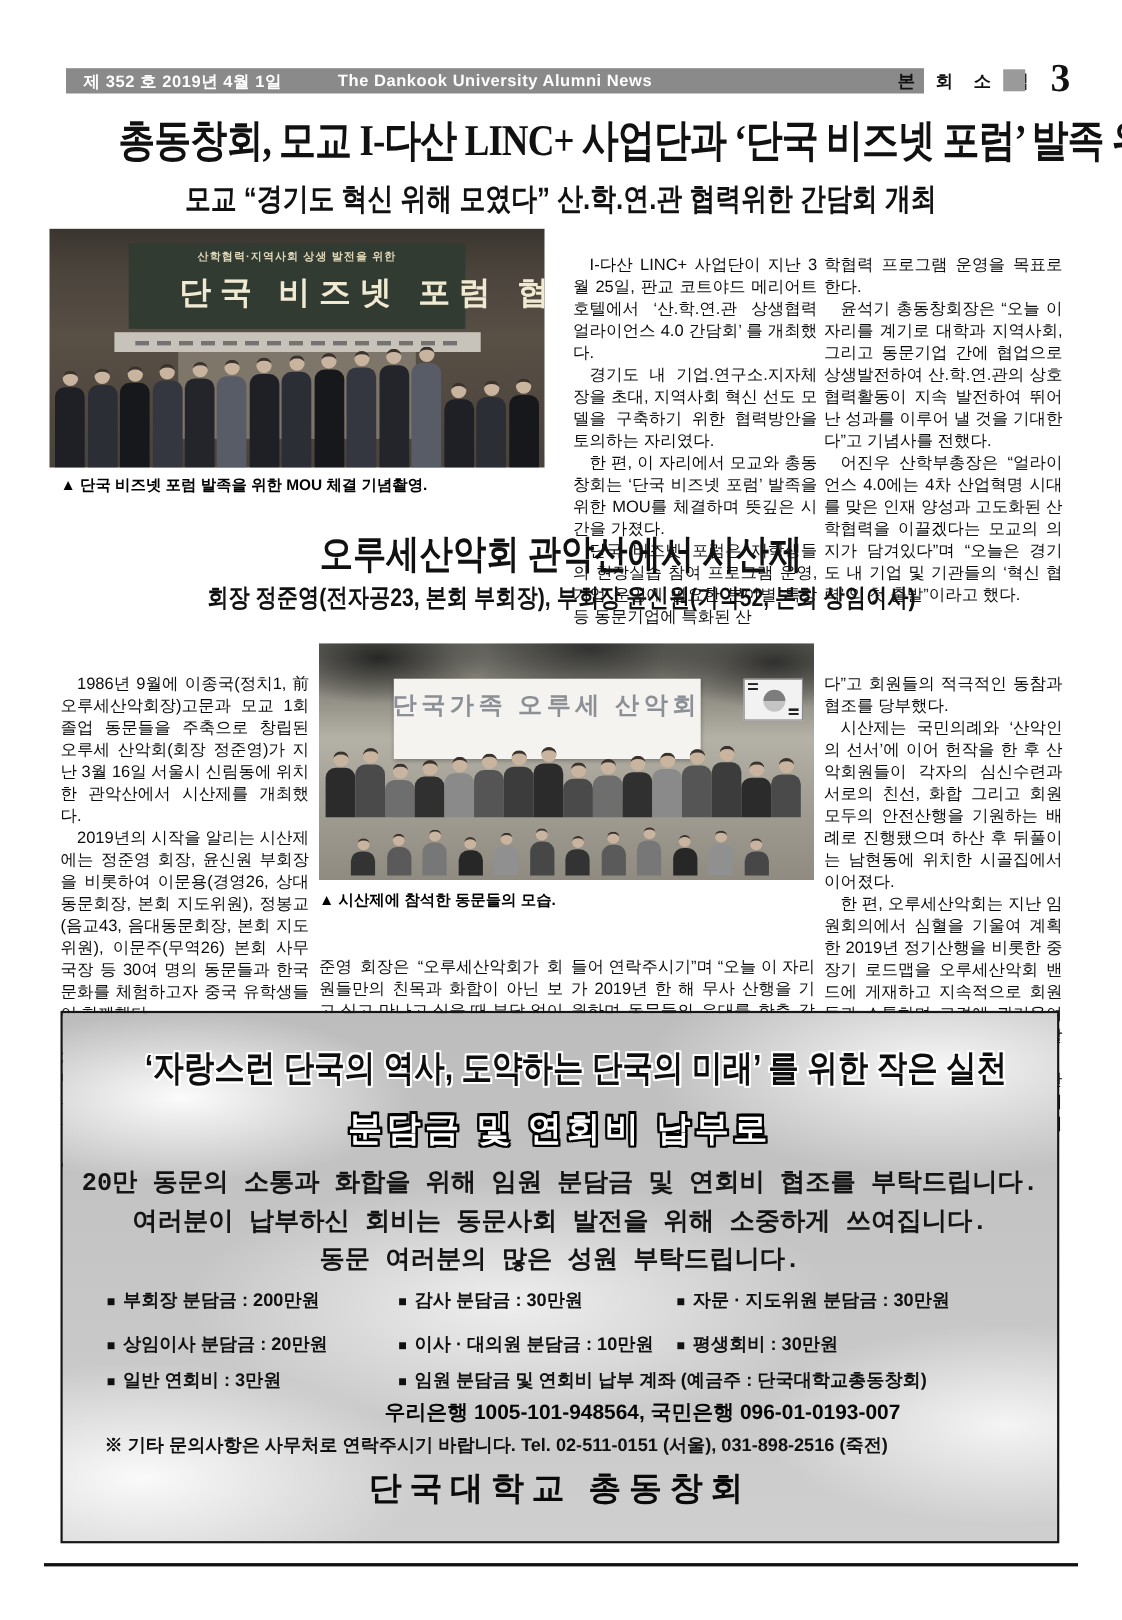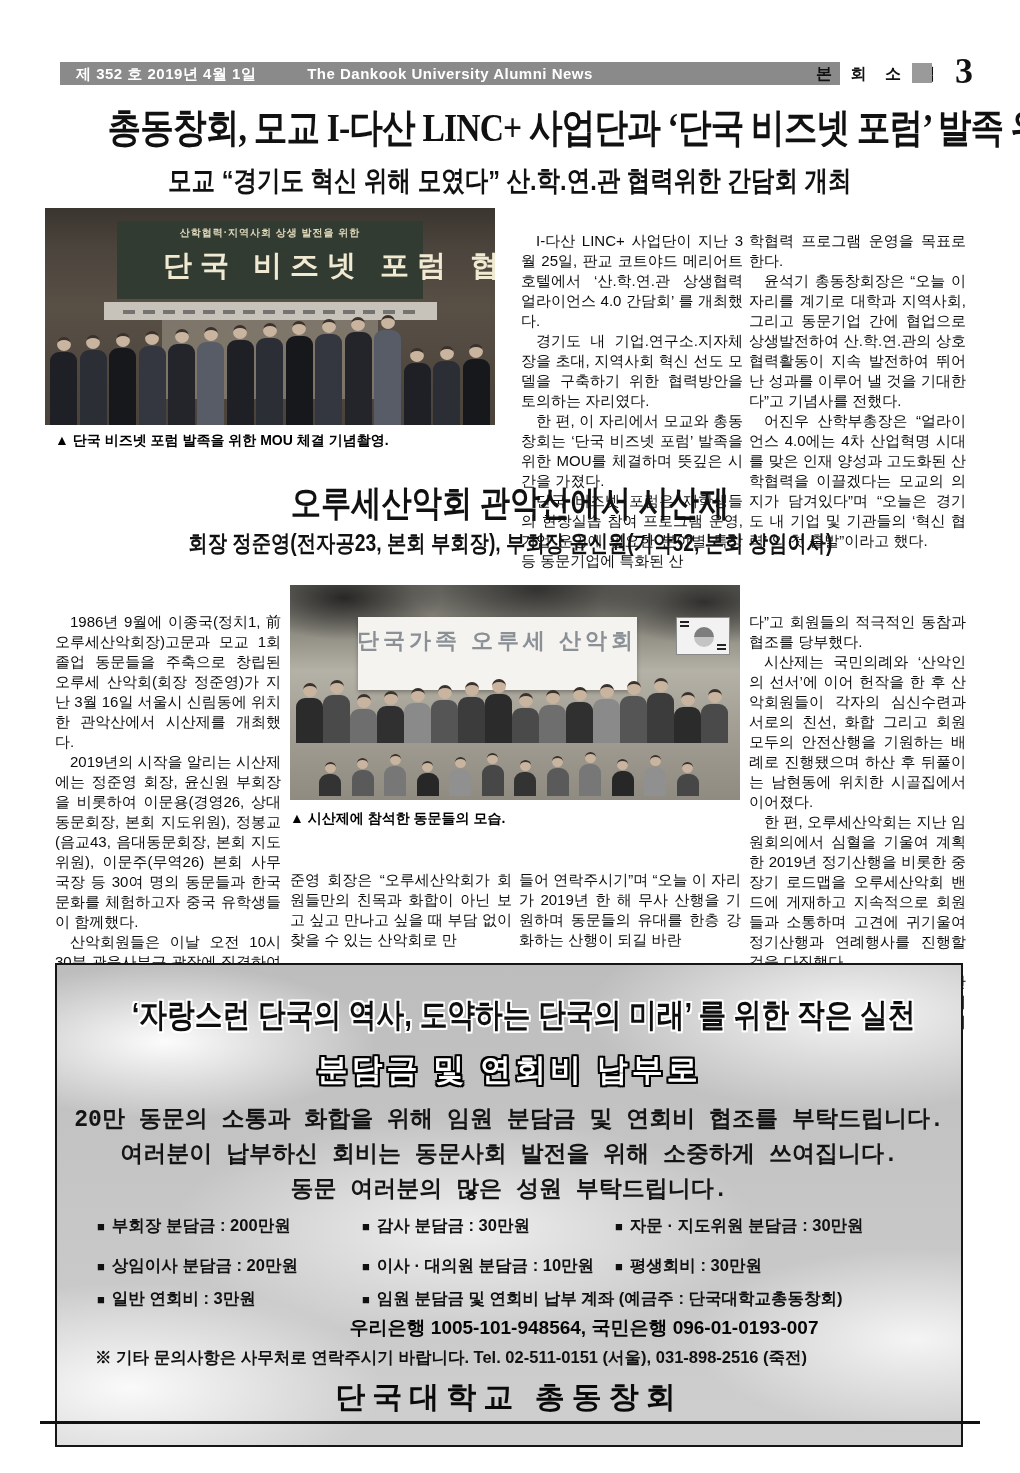--- a/index.html
+++ b/index.html
@@ -82,21 +82,20 @@
   
   .adbox{ position:absolute; left:55px; top:919px; width:908px; height:484px;
     border:2px solid #161616;
     background:
       radial-gradient(ellipse 300px 110px at 12% 16%, rgba(255,255,255,.95), transparent 70%),
       radial-gradient(ellipse 380px 140px at 88% 10%, rgba(255,255,255,.85), transparent 70%),
       radial-gradient(ellipse 420px 160px at 45% 55%, rgba(255,255,255,.7), transparent 70%),
       radial-gradient(ellipse 360px 150px at 8% 88%, rgba(255,255,255,.9), transparent 70%),
       radial-gradient(ellipse 320px 130px at 95% 78%, rgba(255,255,255,.8), transparent 70%),
       linear-gradient(180deg,#bdbdbd,#cfcfcf);
-    margin-top: 44px;
   }
   .ad-el{ position:absolute; left:0; width:100%; text-align:center; white-space:nowrap; }
   .ad-title{ top:28px; font-size:33px; font-weight:900; color:#0e0e0e;
     text-shadow:-2px 0 #fff, 2px 0 #fff, 0 -2px #fff, 0 2px #fff, -2px -2px #fff, 2px 2px #fff, -2px 2px #fff, 2px -2px #fff; }
   .ad-subtitle{ top:84px; font-size:31px; font-weight:900; color:#fff; font-family:"Liberation Serif", serif;
     text-shadow:-2px 0 #000, 2px 0 #000, 0 -2px #000, 0 2px #000, -2px -2px #000, 2px 2px #000, -2px 2px #000, 2px -2px #000; letter-spacing:4px;}
   .ad-body{ top:138px; font-size:23px; font-weight:bold; line-height:35px;
     font-family:Liberation Mono, monospace; color:#141414; }
   .fee{ position:absolute; font-size:16.5px; font-weight:bold; color:#101010; white-space:nowrap; }
   .fee .bullet{ font-size:13px; margin-right:7px; }

